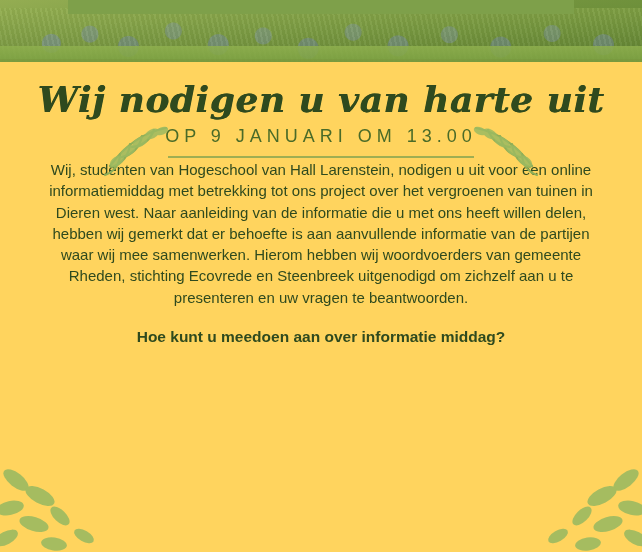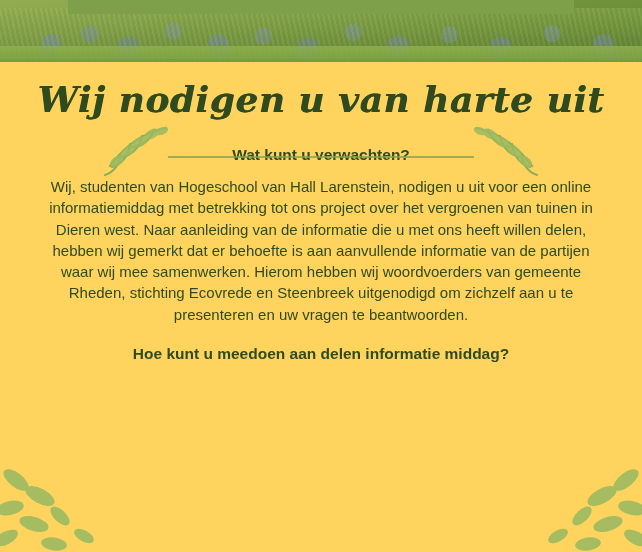--- a/index.html
+++ b/index.html
@@ -164,20 +164,21 @@
   <div class="photo-sky"></div>
   <div class="photo-grass"></div>
   <div class="photo-lawn"></div>
   <div class="header-bar"></div>
 </div>
 
 <div class="sheet">
 
   <h1 class="script-title">Wij nodigen u van harte uit</h1>
 
+  <div class="subtitle">OP 9 JANUARI OM 13.00</div>
 
   <div class="divider-line"></div>
 
   <span class="leaf-deco leaf-left-top">
     <svg width="76" height="62" viewBox="0 0 76 62" aria-hidden="true">
       <g fill="none" stroke="#8fae58" stroke-width="2.2" stroke-linecap="round">
         <path d="M70 6 C50 10, 30 22, 14 44"></path>
         <path d="M58 8 C54 18, 46 24, 36 25"></path>
         <path d="M46 14 C44 25, 36 33, 26 35"></path>
         <path d="M34 22 C33 33, 26 42, 16 45"></path>
@@ -205,27 +206,26 @@
       <g fill="#9cba61" opacity="0.85">
         <ellipse cx="56" cy="12" rx="8" ry="4.5" transform="rotate(-28 56 12)"></ellipse>
         <ellipse cx="44" cy="20" rx="8.5" ry="4.5" transform="rotate(-30 44 20)"></ellipse>
         <ellipse cx="32" cy="29" rx="8.5" ry="4.5" transform="rotate(-32 32 29)"></ellipse>
         <ellipse cx="21" cy="39" rx="8" ry="4.5" transform="rotate(-34 21 39)"></ellipse>
         <ellipse cx="66" cy="9" rx="6.5" ry="3.8" transform="rotate(-22 66 9)"></ellipse>
       </g>
     </svg>
   </span>
 
-  <h2 class="section-heading">Wat kunt u verwachten?</h2>
 
   <div class="body-copy">
     <p>Wij, studenten van Hogeschool van Hall Larenstein, nodigen u uit voor een online informatiemiddag met betrekking tot ons project over het vergroenen van tuinen in Dieren west. Naar aanleiding van de informatie die u met ons heeft willen delen, hebben wij gemerkt dat er behoefte is aan aanvullende informatie van de partijen waar wij mee samenwerken. Hierom hebben wij woordvoerders van gemeente Rheden, stichting Ecovrede en Steenbreek uitgenodigd om zichzelf aan u te presenteren en uw vragen te beantwoorden.</p>
   </div>
 
-  <h2 class="section-heading second">Hoe kunt u meedoen aan delen informatie middag?</h2>
+  <h2 class="section-heading second">Hoe kunt u meedoen aan over informatie middag?</h2>
 
 
   <span class="leaf-deco leaf-left-bottom">
     <svg width="120" height="96" viewBox="0 0 120 96" aria-hidden="true">
       <g fill="#9cba61" opacity="0.9">
         <ellipse cx="22" cy="18" rx="15" ry="7" transform="rotate(38 22 18)"></ellipse>
         <ellipse cx="46" cy="34" rx="16" ry="7.5" transform="rotate(28 46 34)"></ellipse>
         <ellipse cx="16" cy="46" rx="14" ry="7" transform="rotate(-12 16 46)"></ellipse>
         <ellipse cx="40" cy="62" rx="15" ry="7" transform="rotate(16 40 62)"></ellipse>
         <ellipse cx="12" cy="76" rx="13" ry="6.5" transform="rotate(-28 12 76)"></ellipse>

